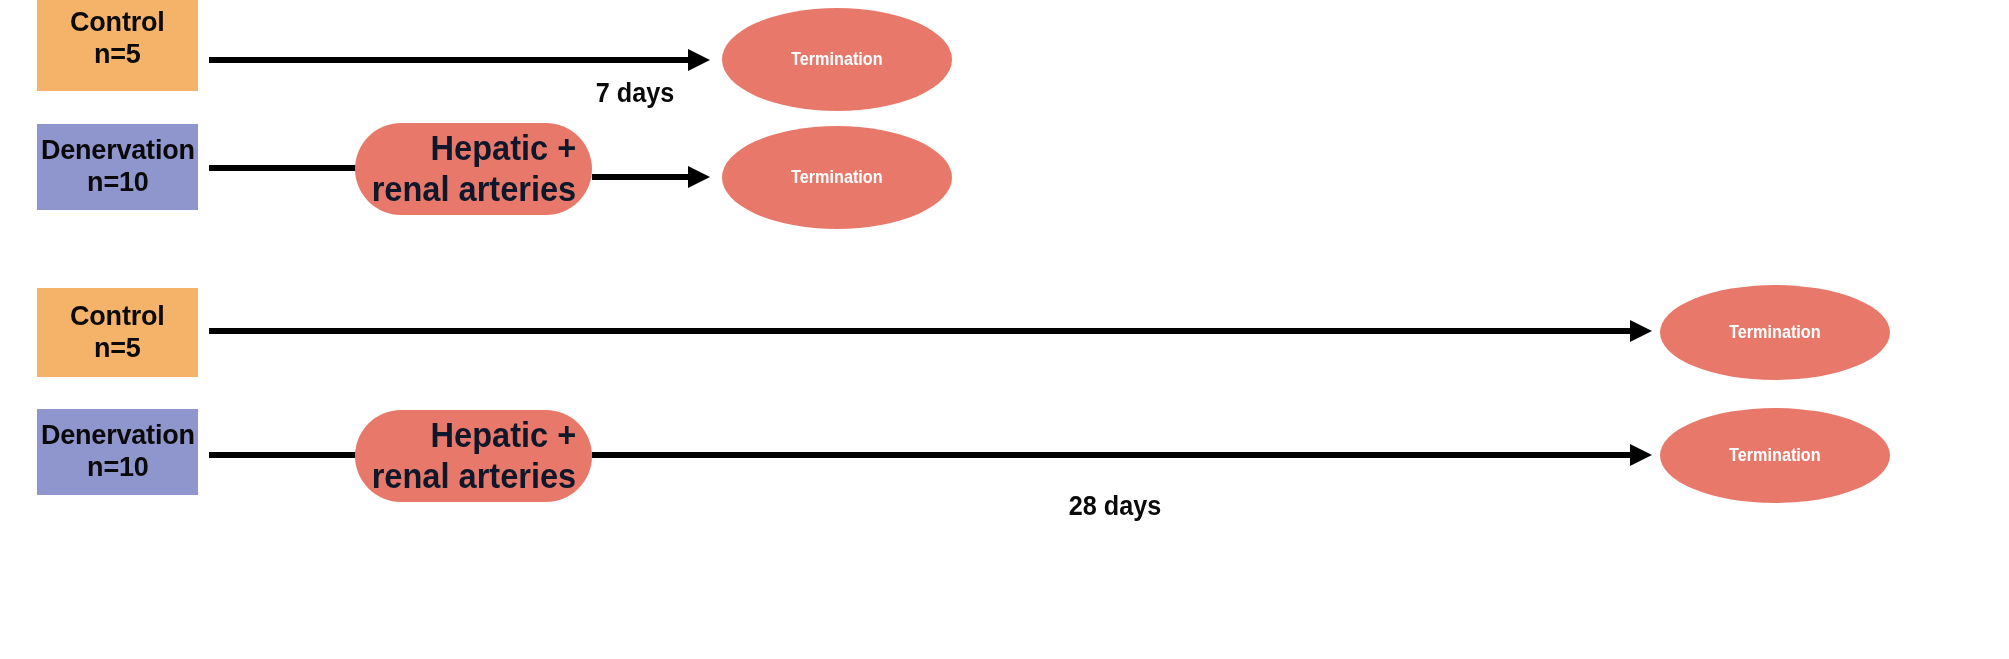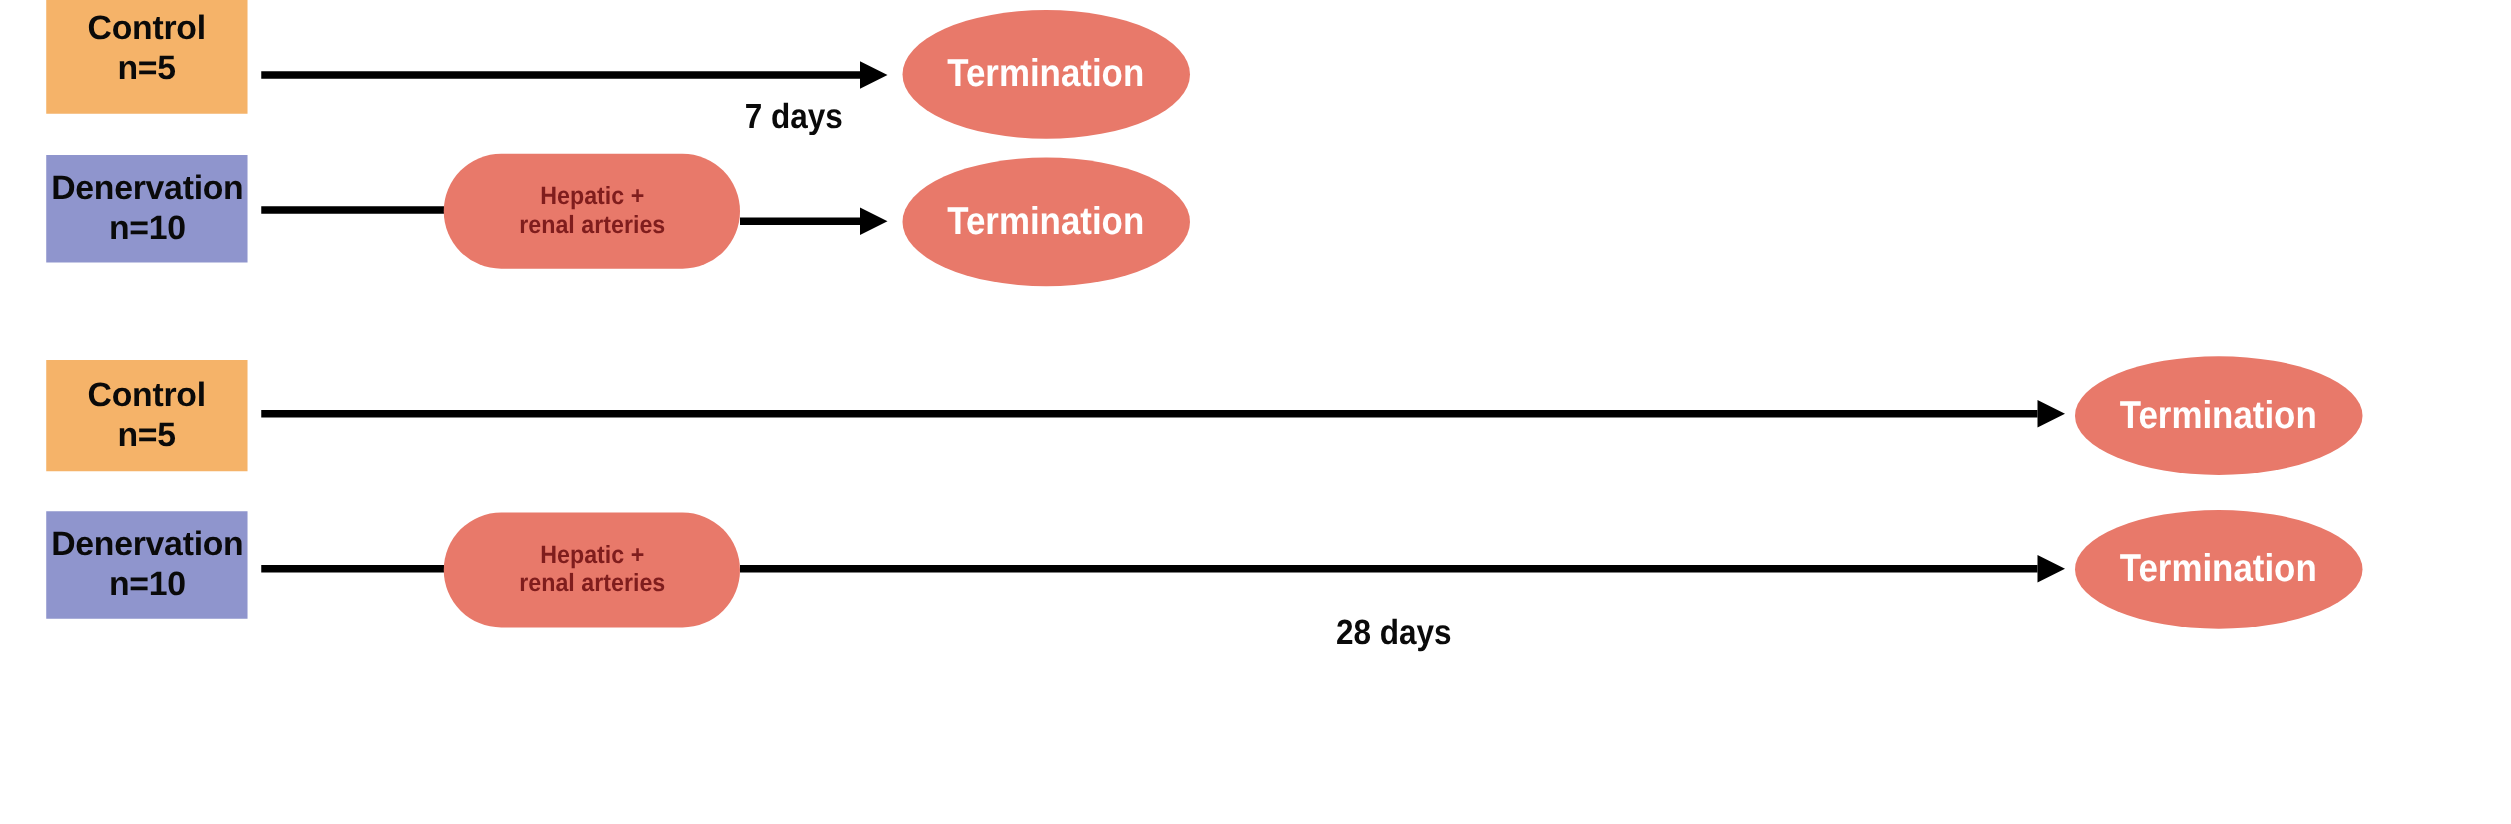--- a/index.html
+++ b/index.html
@@ -42,40 +42,40 @@
   .group-box .gb-label { display: block; white-space: nowrap; }
 
   
   .stadium {
     position: absolute;
     box-sizing: border-box;
     display: flex;
     align-items: center;
     justify-content: center;
     border-radius: 46px;
-    color: #7f1d1d;
-    font-weight: 700;
-    font-size: 20px;
+    color: #0f172a;
+    font-weight: 700;
+    font-size: 35px;
     line-height: 1.16;
-    text-align: center;
+    text-align: right;
     white-space: nowrap;
     font-family: "Liberation Sans Narrow", "Liberation Sans", sans-serif;
   }
   .stadium .st-inner { transform: scaleX(0.93); }
 
   .ellipse {
     position: absolute;
     box-sizing: border-box;
     display: flex;
     align-items: center;
     justify-content: center;
     border-radius: 50%;
     color: #ffffff;
     font-weight: 700;
-    font-size: 31px;
+    font-size: 18px;
     line-height: 1.1;
     text-align: center;
     white-space: nowrap;
     font-family: "Liberation Sans Narrow", "Liberation Sans", sans-serif;
   }
   .ellipse .el-inner { transform: scaleX(0.9); }
 
   
   .arrow {
     position: absolute;

